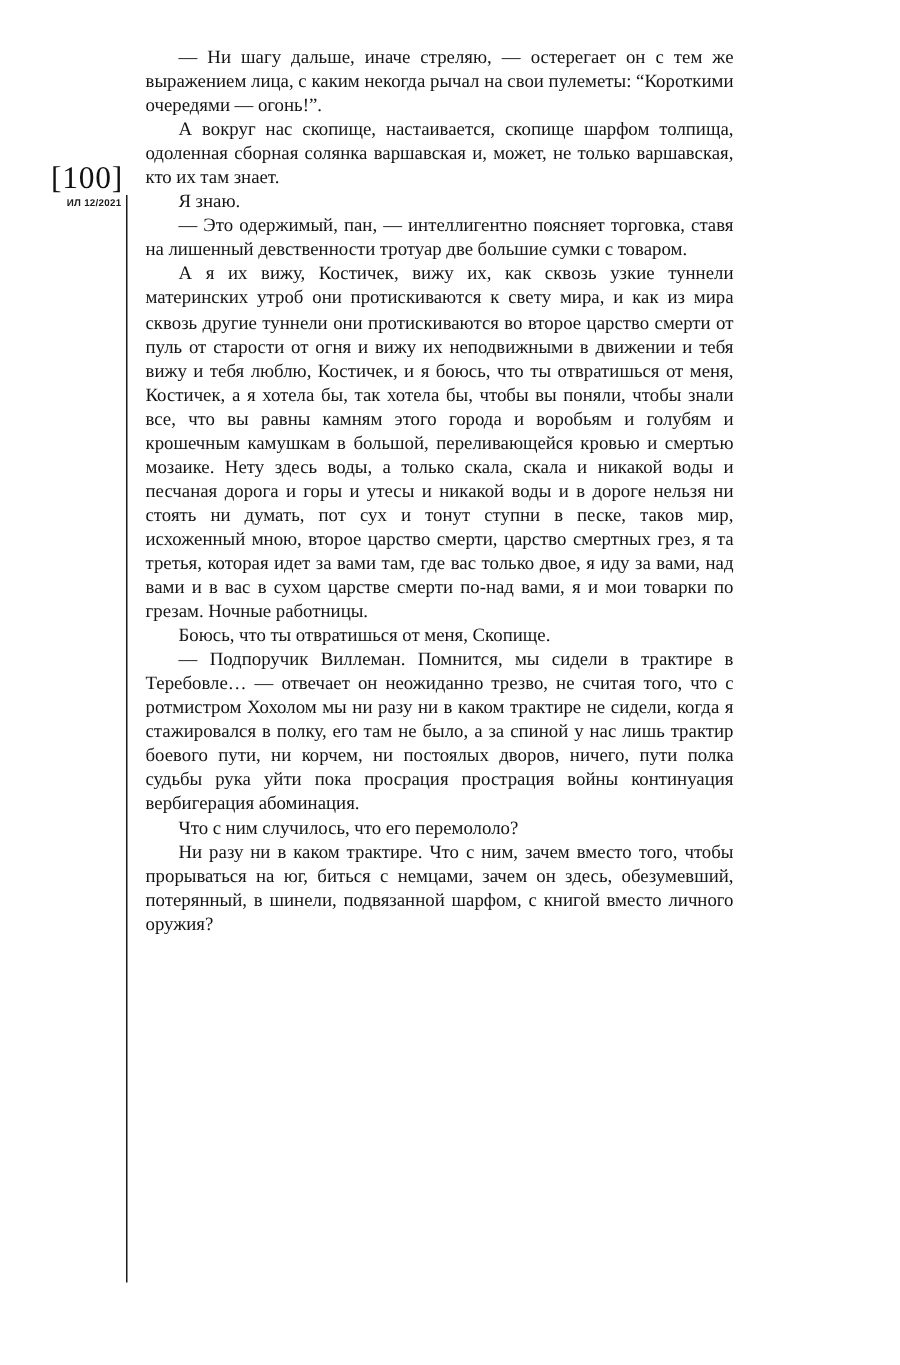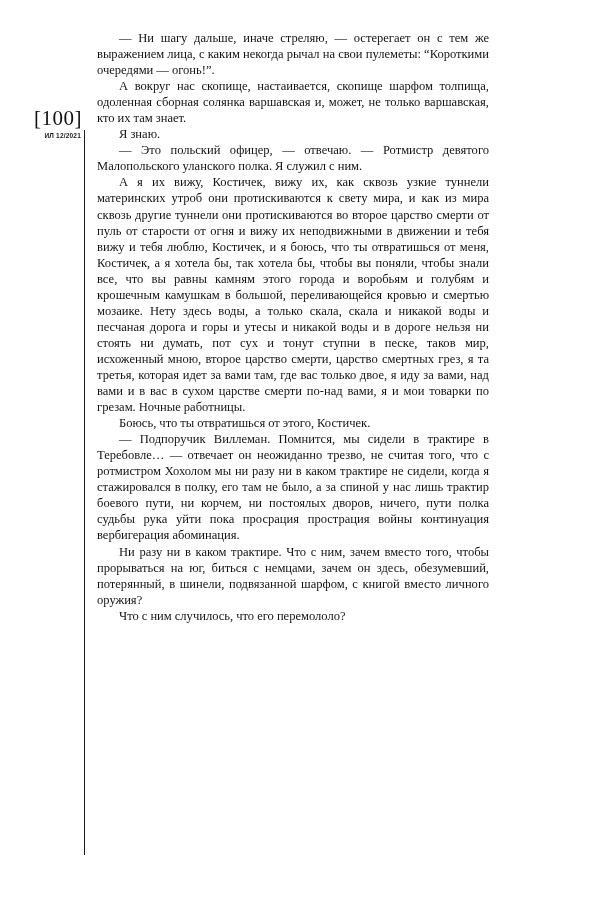--- a/index.html
+++ b/index.html
@@ -93,21 +93,21 @@
     <span class="folio-number">[100]</span>
     <span class="folio-issue">ИЛ 12/2021</span>
   </div>
 
   <div class="rule"></div>
 
   <div class="column" id="body-column">
       <p>— Ни шагу дальше, иначе стреляю, — остерегает он с тем же выражением лица, с каким некогда рычал на свои пулеметы: “Короткими очередями — огонь!”.</p>
       <p>А вокруг нас скопище, настаивается, скопище шарфом толпища, одоленная сборная солянка варшавская и, может, не только варшавская, кто их там знает.</p>
       <p>Я знаю.</p>
-      <p>— Это польский офицер, — отвечаю. — Ротмистр девятого Малопольского уланского полка. Я служил с ним.</p>
+      <p>— Это одержимый, пан, — интеллигентно поясняет торговка, ставя на лишенный девственности тротуар две большие сумки с товаром.</p>
       <p>А я их вижу, Костичек, вижу их, как сквозь узкие туннели материнских утроб они протискиваются к свету мира, и как из мира сквозь другие туннели они протискиваются во второе царство смерти от пуль от старости от огня и вижу их неподвижными в движении и тебя вижу и тебя люблю, Костичек, и я боюсь, что ты отвратишься от меня, Костичек, а я хотела бы, так хотела бы, чтобы вы поняли, чтобы знали все, что вы равны камням этого города и воробьям и голубям и крошечным камушкам в большой, переливающейся кровью и смертью мозаике. Нету здесь воды, а только скала, скала и никакой воды и песчаная дорога и горы и утесы и никакой воды и в дороге нельзя ни стоять ни думать, пот сух и тонут ступни в песке, таков мир, исхоженный мною, второе царство смерти, царство смертных грез, я та третья, которая идет за вами там, где вас только двое, я иду за вами, над вами и в вас в сухом царстве смерти по-над вами, я и мои товарки по грезам. Ночные работницы.</p>
-      <p>Боюсь, что ты отвратишься от этого, Костичек.</p>
+      <p>Боюсь, что ты отвратишься от меня, Скопище.</p>
       <p>— Подпоручик Виллеман. Помнится, мы сидели в трактире в Теребовле… — отвечает он неожиданно трезво, не считая того, что с ротмистром Хохолом мы ни разу ни в каком трактире не сидели, когда я стажировался в полку, его там не было, а за спиной у нас лишь трактир боевого пути, ни корчем, ни постоялых дворов, ничего, пути полка судьбы рука уйти пока просрация прострация войны континуация вербигерация абоминация.</p>
+      <p>Что с ним случилось, что его перемололо?</p>
       <p>Ни разу ни в каком трактире. Что с ним, зачем вместо того, чтобы прорываться на юг, биться с немцами, зачем он здесь, обезумевший, потерянный, в шинели, подвязанной шарфом, с книгой вместо личного оружия?</p>
-      <p>Что с ним случилось, что его перемололо?</p>
     </div>
 
 </div>
 
 </body></html>

